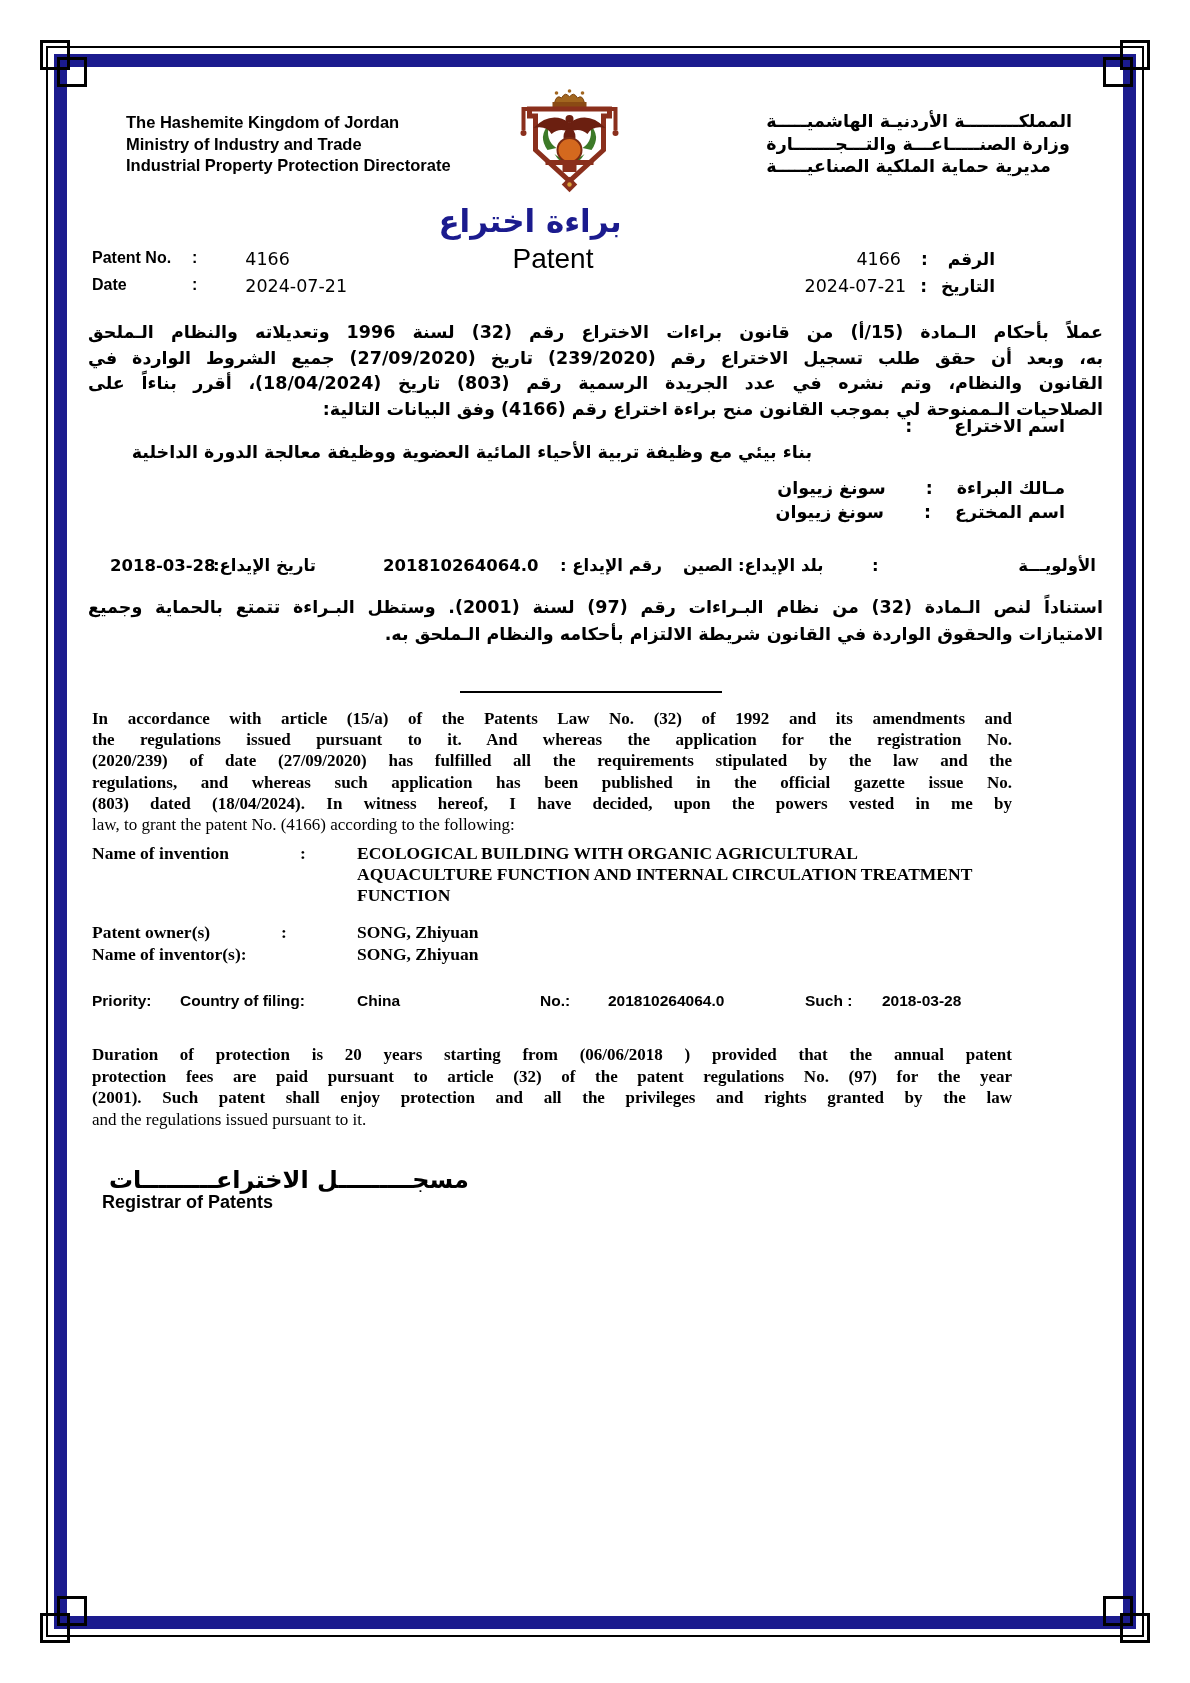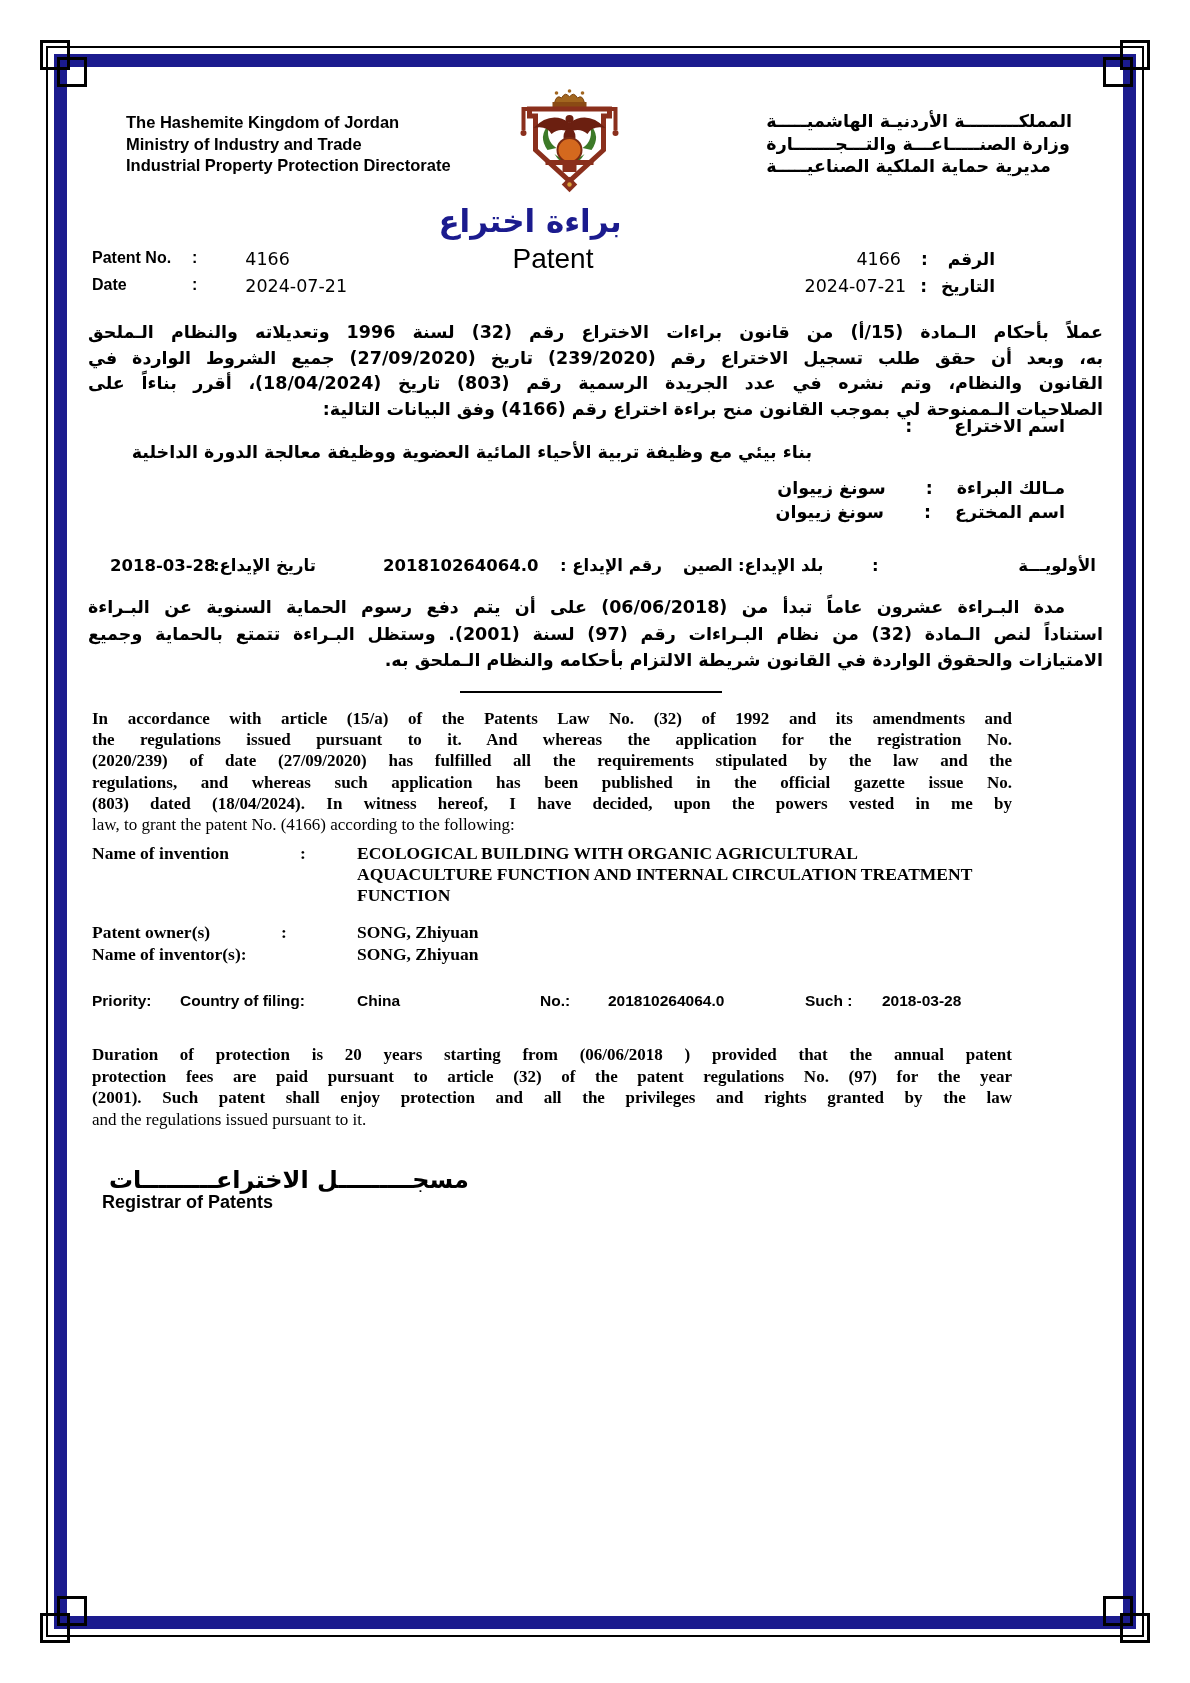--- a/index.html
+++ b/index.html
@@ -146,21 +146,20 @@
     <span class="abs ar-bold" style="left:213px; font-size:16.5px;">تاريخ الإيداع:</span>
     <span class="abs" style="left:383px;">201810264064.0</span>
     <span class="abs ar-bold" style="left:560px; font-size:16.5px;">رقم الإيداع :</span>
     <span class="abs ar-bold" style="left:683px; font-size:16.5px;">الصين</span>
     <span class="abs ar-bold" style="left:738px; font-size:16.5px;">بلد الإيداع:</span>
     <span class="abs" style="left:872px;">:</span>
     <span class="abs ar-bold" style="right:94px; font-size:16.5px;">الأولويـــة</span>
   </div>
 
   <div class="abs" style="left:88px; top:594px; width:1015px; line-height:26.5px;">
-    <div class="ar-line" style="padding-right:38px;">مدة البـراءة عشرون عاماً  تبدأ من (06/06/2018) على أن يتم دفع رسوم الحماية السنوية عن البـراءة</div>
     <div class="ar-line">استناداً  لنص الـمادة (32) من نظام البـراءات رقم (97) لسنة (2001). وستظل البـراءة تتمتع بالحماية وجميع</div>
     <div class="ar-last">الامتيازات والحقوق الواردة في القانون شريطة الالتزام بأحكامه والنظام الـملحق به.</div>
   </div>
 
   <div class="abs divider" style="left:460px; top:691px; width:262px;"></div>
 
   <div class="abs" style="left:92px; top:708px; width:920px; line-height:21.2px;">
     <div class="en-line">In accordance with article (15/a) of the Patents Law No. (32) of 1992 and its amendments and</div>
     <div class="en-line">the regulations issued pursuant to it. And whereas the application for the registration No.</div>
     <div class="en-line">(2020/239) of date (27/09/2020)  has fulfilled all the requirements stipulated by the law and the</div>

